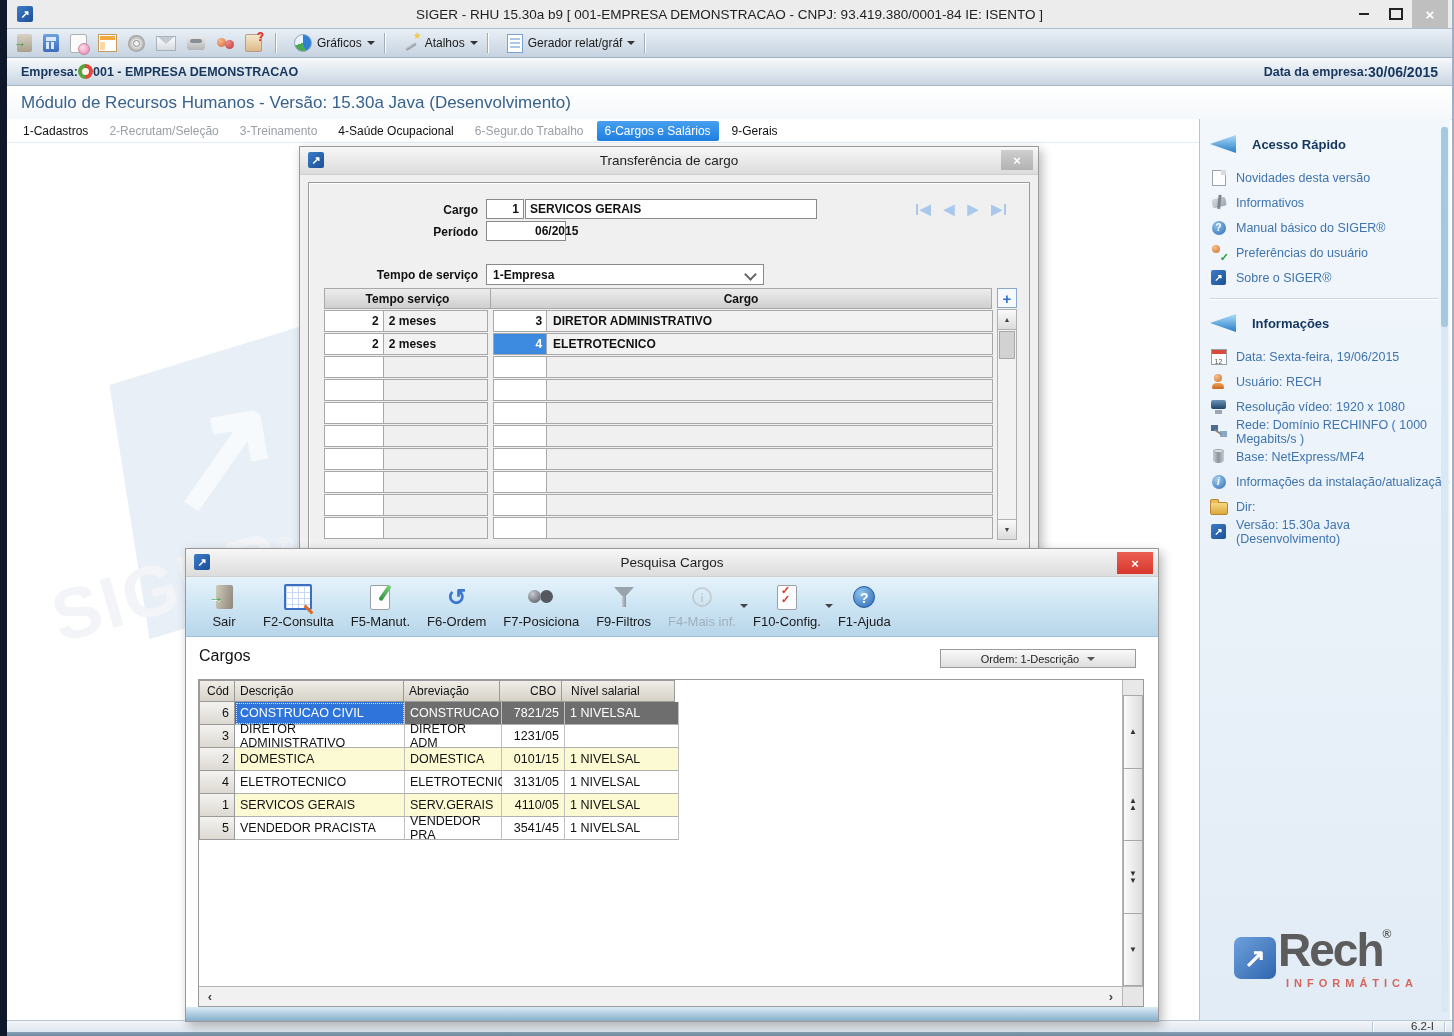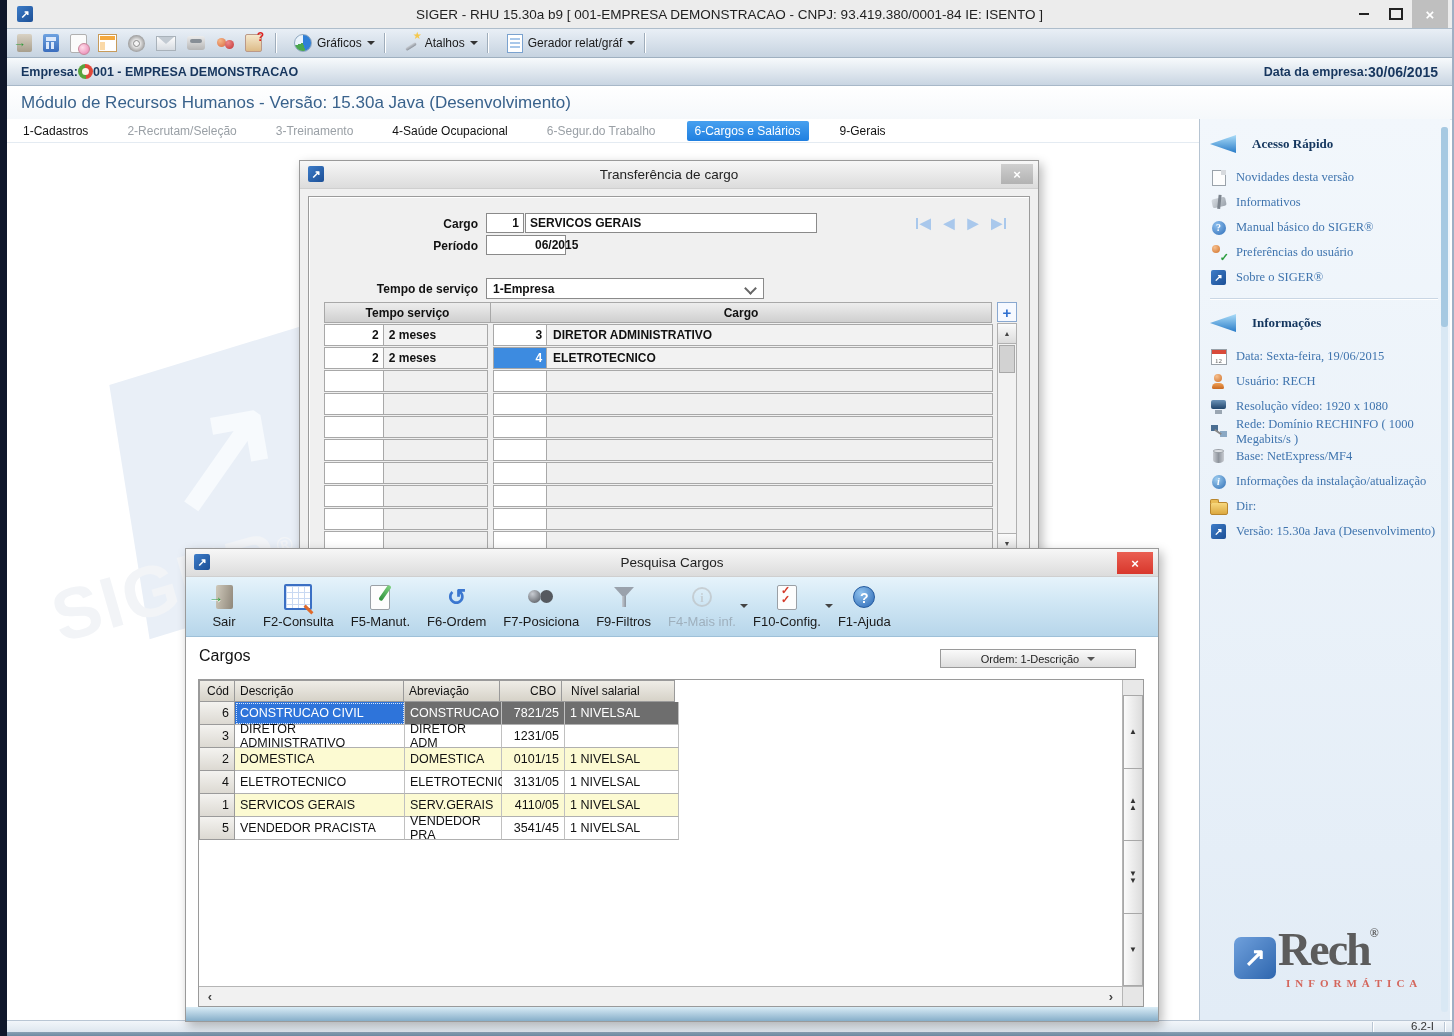--- a/index.html
+++ b/index.html
@@ -63,37 +63,37 @@
   #companybar .dlabel{font-weight:bold;color:#17365e;font-size:12.5px;}
   #companybar .dvalue{font-weight:bold;color:#17365e;font-size:14px;}
   .ic-company-refresh{width:15px;height:15px;border-radius:50%;background:conic-gradient(#e0483a 0 50%,#58a43c 50%);}
   .ic-company-refresh::after{content:"";position:absolute;inset:4px;background:#fdf6ee;border-radius:50%;}
 
   
   #moduletitle{position:absolute;left:0;top:86px;right:0;height:33px;line-height:33px;padding-left:14px;
     background:linear-gradient(#ffffff,#f5f8fb);color:#39628c;font-size:17px;border-bottom:1px solid #e2e8f0;}
 
   
-  #tabsrow{position:absolute;left:0;top:119px;width:1192px;height:24px;display:flex;align-items:center;gap:23px;padding-left:8px;background:#fff;border-bottom:1px solid #e4ebf2;box-sizing:border-box;}
+  #tabsrow{position:absolute;left:0;top:119px;width:1192px;height:24px;display:flex;align-items:center;gap:5px;padding-left:8px;background:#fff;border-bottom:1px solid #e4ebf2;box-sizing:border-box;}
   .tab{padding:3px 8px;font-size:12px;color:#111;border-radius:2px;white-space:nowrap;}
   .tab.disabled{color:#9aa0a6;}
   .tab.active{background:linear-gradient(#47a0ef,#1f7fe0);color:#fff;}
 
   
   #mainarea{position:absolute;left:2px;top:143px;width:1190px;bottom:16px;background:#fff;overflow:hidden;}
   .wm-square{position:absolute;left:115px;top:205px;width:250px;height:255px;background:#e9eff7;transform:rotate(-17deg) skewX(-8deg);}
   .wm-arrow{position:absolute;left:150px;top:225px;font-size:150px;color:#f7fafd;transform:rotate(-10deg);font-weight:bold;}
   .wm-text{position:absolute;left:40px;top:400px;font-size:72px;font-weight:bold;color:#f2f4f7;transform:rotate(-16deg);letter-spacing:2px;}
   .wm-reg{font-size:22px;vertical-align:super;}
   .java-wm{position:absolute;right:40px;bottom:10px;width:80px;height:100px;opacity:.5;}
   .java-swirl{position:absolute;left:6px;top:0;width:46px;height:40px;border:6px solid #cfe2f2;border-radius:50%;border-color:#cfe2f2 transparent #cfe2f2 transparent;transform:rotate(20deg);}
   .java-text{position:absolute;left:0;bottom:18px;font-size:30px;color:#f0c6c2;font-weight:bold;}
 
   
-  #sidebar{position:absolute;left:1192px;top:119px;right:2px;bottom:16px;background:linear-gradient(180deg,#f2f7fc,#e2ecf6);border-left:1px solid #b6c4d2;box-sizing:border-box;padding:10px 0 16px 10px;overflow:hidden;font-family:Liberation Serif, serif;}
+  #sidebar{position:absolute;left:1192px;top:119px;right:2px;bottom:16px;background:linear-gradient(180deg,#f2f7fc,#e2ecf6);border-left:1px solid #b6c4d2;box-sizing:border-box;padding:10px 0 16px 10px;overflow:hidden;}
   .sb-scroll{position:absolute;right:2px;top:8px;width:7px;bottom:8px;background:#d9e8f4;border-radius:3px;}
   .sb-thumb{position:absolute;left:0;top:0;width:7px;height:200px;background:#a6c9e2;border-radius:3px;}
   .sb-header{display:flex;align-items:center;gap:16px;height:26px;margin-top:2px;}
   .sb-header .sb-title{font-weight:bold;font-size:13px;color:#14365e;}
   .ic-arrow-left{width:26px;height:18px;background:linear-gradient(180deg,#aadcf8,#2a7cc8);clip-path:polygon(100% 0,100% 100%,0 50%);}
   .sb-items{margin:8px 0 4px 0;}
   .sb-item{display:flex;align-items:center;gap:9px;height:25px;}
   .sb-item .sb-label{font-size:12.5px;color:#3f74ae;}
   .sb-icbox{width:17px;height:17px;display:flex;align-items:center;justify-content:center;flex:none;}
   .sb-div{height:1px;background:#c9d6e4;border-bottom:1px solid #fff;margin:8px 12px 10px 0;}
@@ -141,21 +141,21 @@
   
   .dialog{position:absolute;background:#f0f0f0;border:1px solid #9a9a9a;box-shadow:3px 4px 10px rgba(0,0,0,.28);}
   .dlg-titlebar{position:relative;height:27px;background:linear-gradient(#f7f7f7,#dcdcdc);border-bottom:1px solid #cfcfcf;display:flex;align-items:center;justify-content:center;}
   .dlg-title{font-size:13.5px;color:#222;}
   .dlg-ico{position:absolute;left:8px;top:5px;}
   .dlg-close{position:absolute;right:5px;top:3px;width:32px;height:20px;display:flex;align-items:center;justify-content:center;color:#fff;font-size:13px;font-weight:bold;}
   .dlg-close.gray{background:linear-gradient(#cfcfcf,#b2b2b2);}
   .dlg-close.red{background:linear-gradient(#ea5f52,#d8372c);}
 
   
-  #transfer{left:292px;top:160px;width:738px;height:410px;z-index:10;}
+  #transfer{left:292px;top:146px;width:738px;height:410px;z-index:10;}
   .t-inner{position:absolute;left:8px;top:35px;right:8px;bottom:8px;border:1px solid #9b9b9b;background:#f0f0f0;box-shadow:inset 1px 1px 0 #fff;}
   .flabel{position:absolute;width:120px;text-align:right;font-weight:bold;font-size:12px;color:#111;}
   .tfield{position:absolute;height:20px;background:#fff;border:1px solid #8a8a8a;display:flex;align-items:center;padding:0 4px;font-weight:bold;font-size:12px;box-sizing:border-box;}
   .tfield.num{justify-content:flex-end;}
   .combo{position:absolute;height:21px;background:#fff;border:1px solid #8a8a8a;display:flex;align-items:center;padding:0 6px;font-weight:bold;font-size:12px;box-sizing:border-box;}
   .chev{position:absolute;right:8px;top:5px;width:7px;height:7px;border-right:2px solid #666;border-bottom:2px solid #666;transform:rotate(45deg);}
   .rnav{position:absolute;display:flex;gap:13px;}
   .rnav span{font-size:14px;color:#a9c8ec;font-weight:bold;}
   .rnav .bar-l::before{content:"";display:inline-block;width:2px;height:11px;background:#a9c8ec;margin-right:2px;vertical-align:-1px;}
   .rnav .bar-r::after{content:"";display:inline-block;width:2px;height:11px;background:#a9c8ec;margin-left:2px;vertical-align:-1px;}

